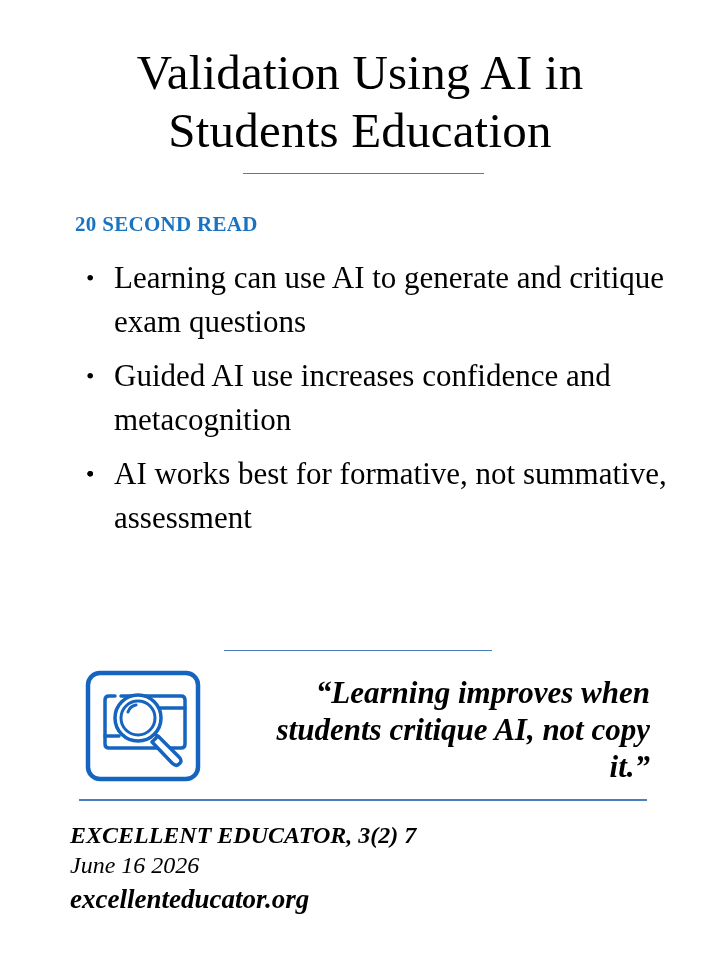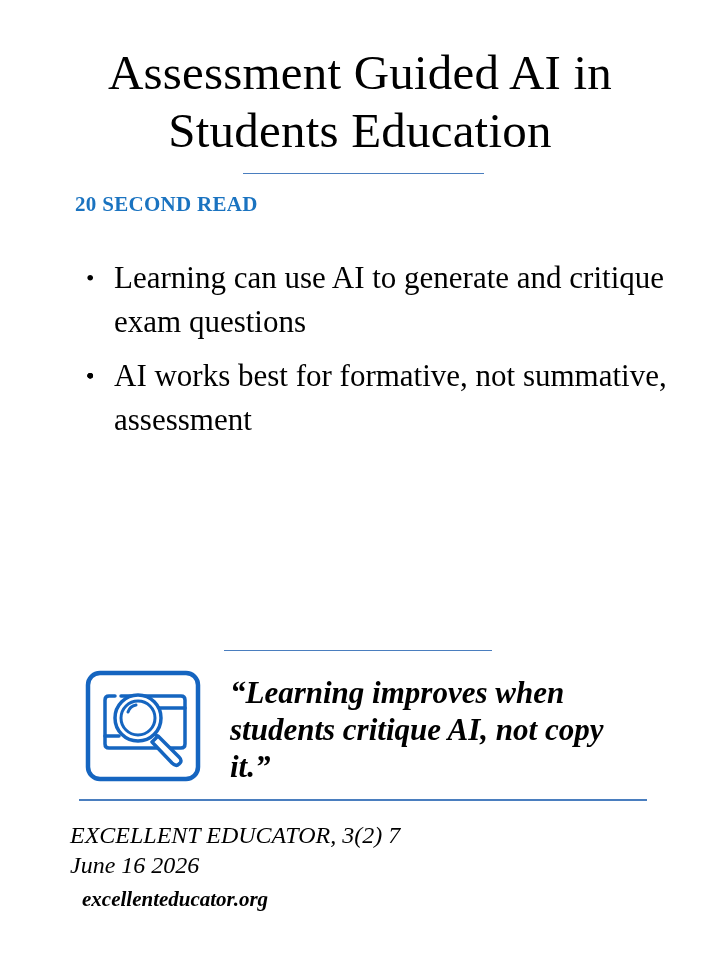--- a/index.html
+++ b/index.html
@@ -30,21 +30,21 @@
       position: absolute;
       left: 243px;
       top: 173px;
       width: 241px;
       height: 1px;
       background: #4a7ebf;
     }
     .kicker {
       position: absolute;
       left: 75px;
-      top: 192px;
+      top: 212px;
       font-size: 21px;
       font-weight: 700;
       color: #1a73c0;
       letter-spacing: 0.3px;
     }
     .bullets {
       position: absolute;
       left: 84px;
       top: 256px;
       width: 590px;
@@ -82,69 +82,71 @@
     }
     .quote {
       position: absolute;
       left: 230px;
       top: 674px;
       width: 420px;
       font-size: 31px;
       line-height: 37px;
       font-style: italic;
       font-weight: 700;
+      text-align: right;
     }
     .bottom-rule {
       position: absolute;
       left: 79px;
       top: 799px;
       width: 568px;
       height: 2px;
       background: #4a7ebf;
     }
     .footer {
       position: absolute;
       left: 70px;
       top: 820px;
       font-style: italic;
     }
     .footer .journal {
       font-size: 24px;
       line-height: 30px;
+      font-weight: bold;
     }
     .footer .date {
       font-size: 24px;
       line-height: 30px;
     }
     .footer .site {
-      font-size: 21px;
+      font-size: 27px;
       line-height: 38px;
       font-weight: 700;
-      margin-left: 12px;
     }
   </style>
 </head>
 <body>
 
 <div class="title">
-  <div>Assessment Guided AI in</div>
+  <div>Validation Using AI in</div>
   <div>Students Education</div>
 </div>
 
 <div class="title-rule"></div>
 
 <div class="kicker">20 SECOND READ</div>
 
 <ul class="bullets">
   <li>
     <span class="dot">•</span>
     <span>Learning can use AI to generate and critique exam questions</span>
   </li>
   <li>
     <span class="dot">•</span>
+    <span>Guided AI use increases confidence and metacognition</span>
   </li>
   <li>
     <span class="dot">•</span>
   </li>
   <li>
     <span class="dot">•</span>
     <span>AI works best for formative, not summative, assessment</span>
   </li>
 </ul>
 

